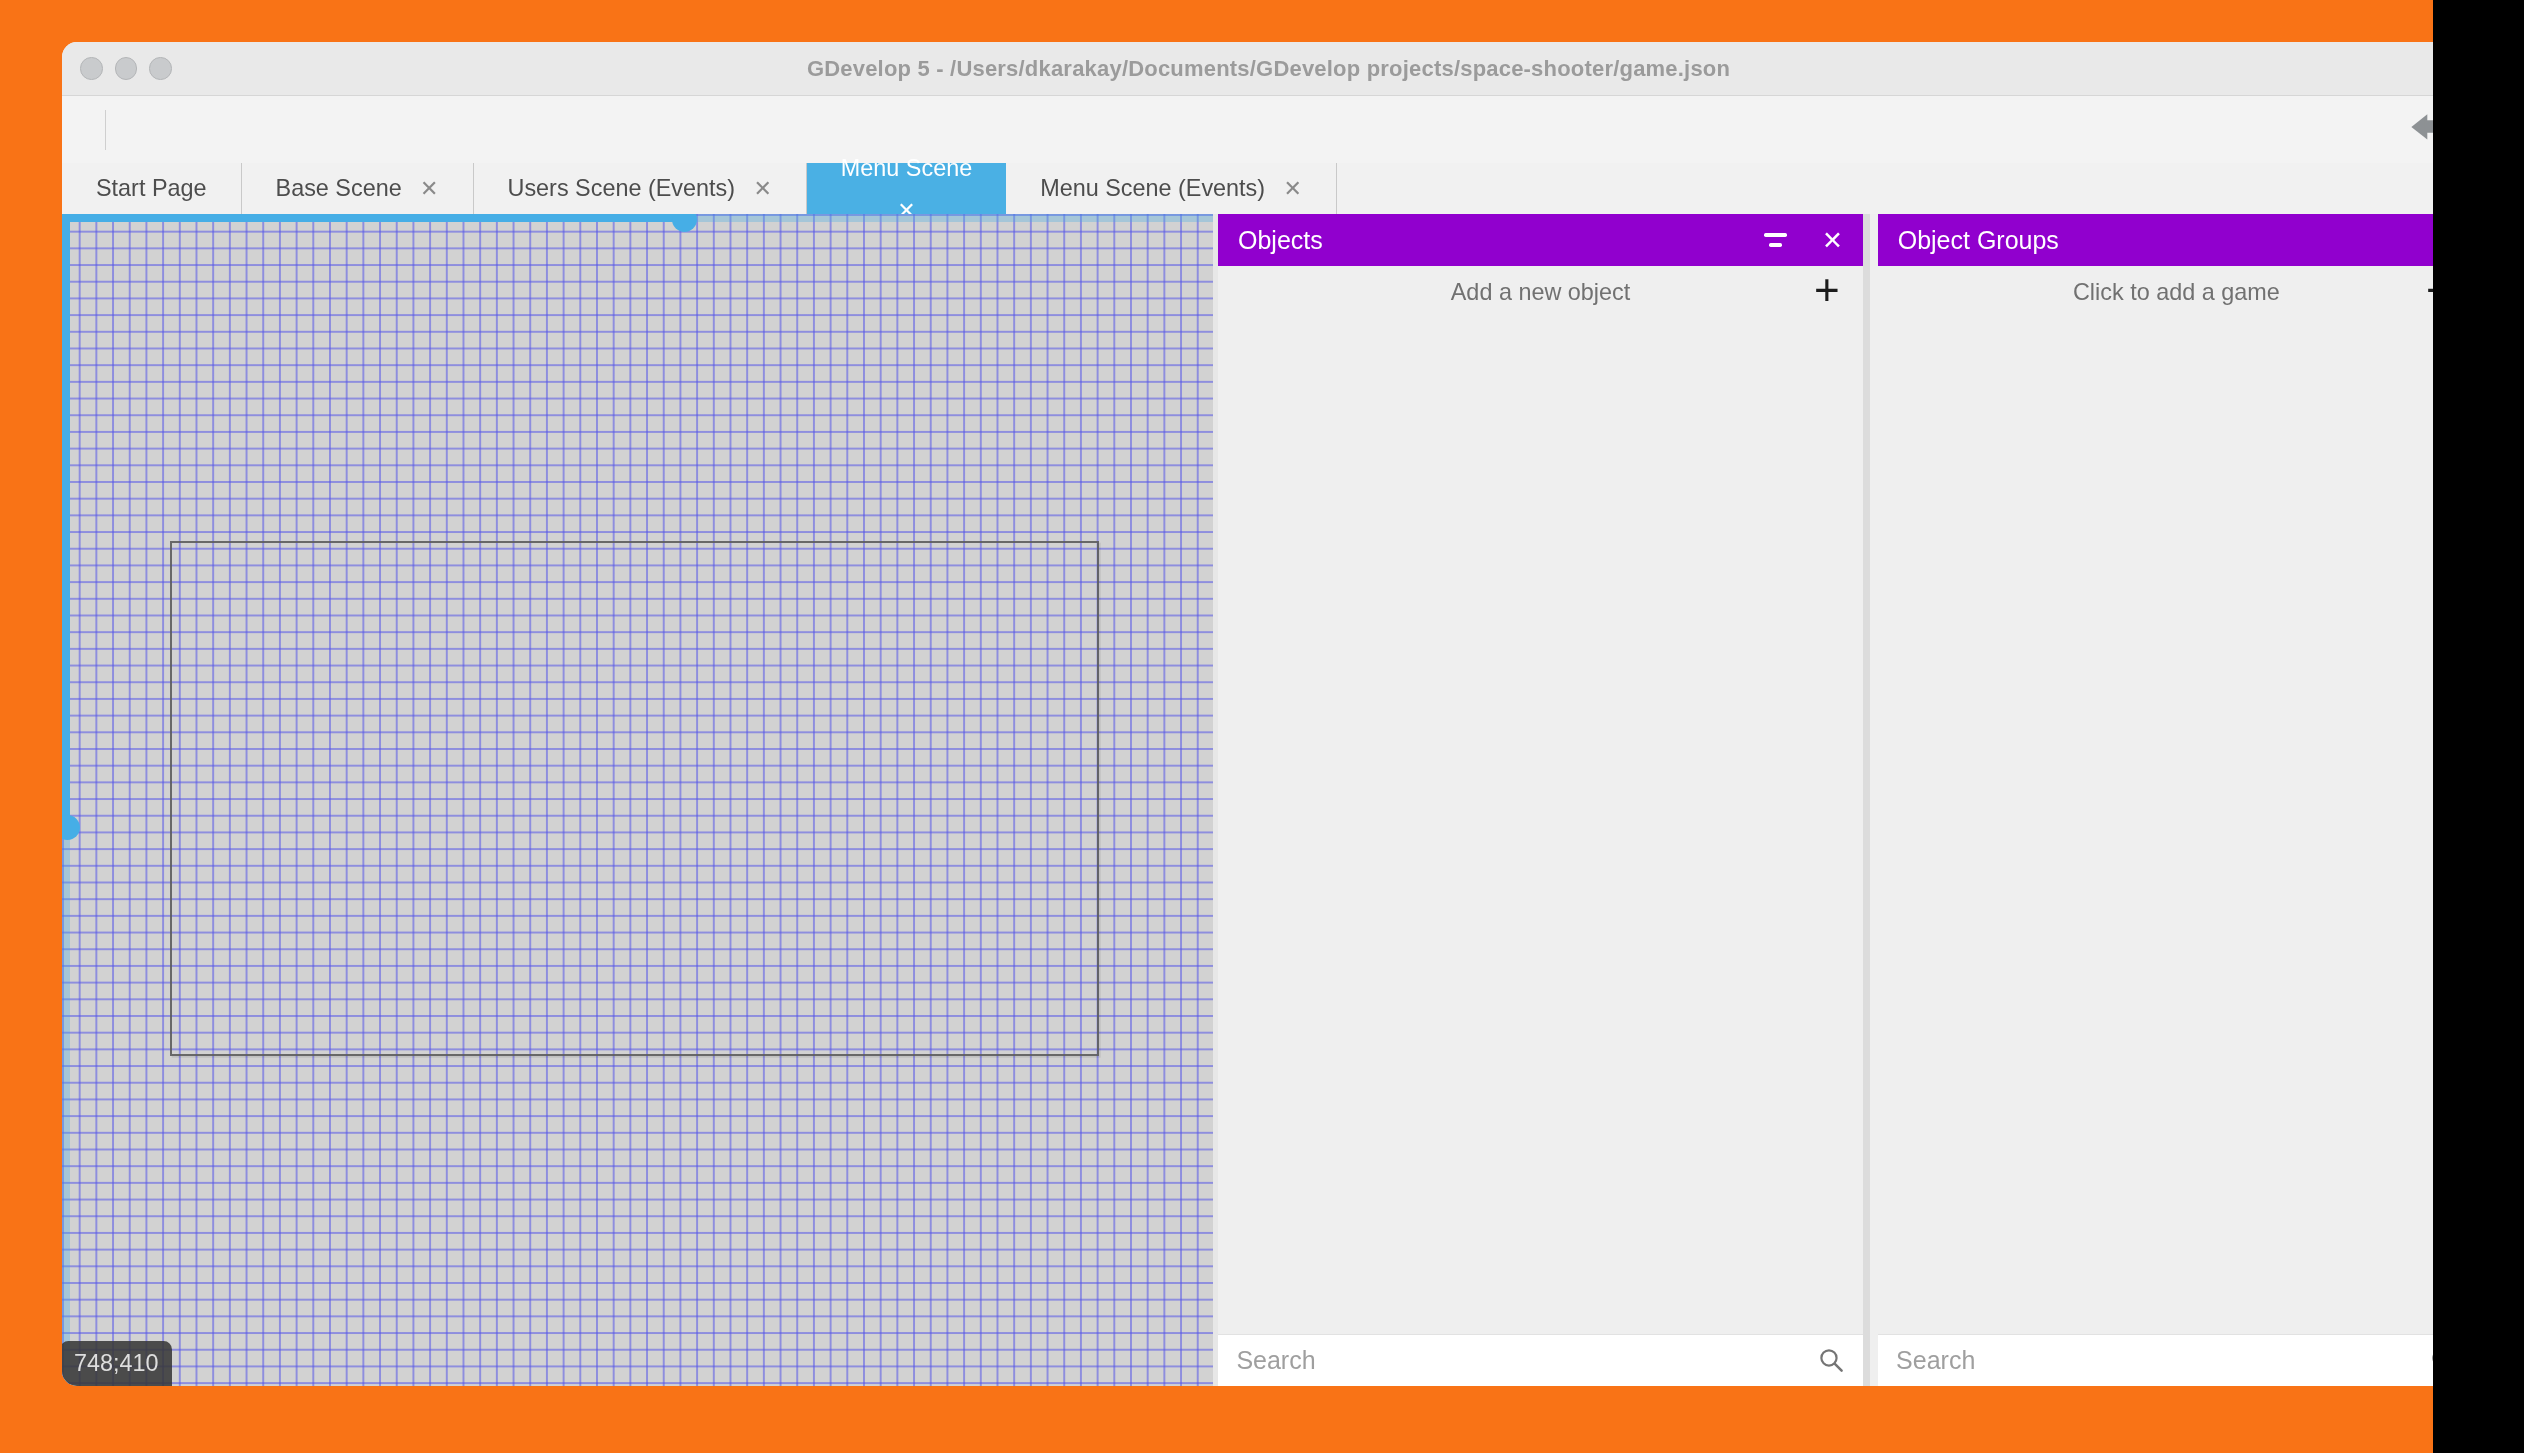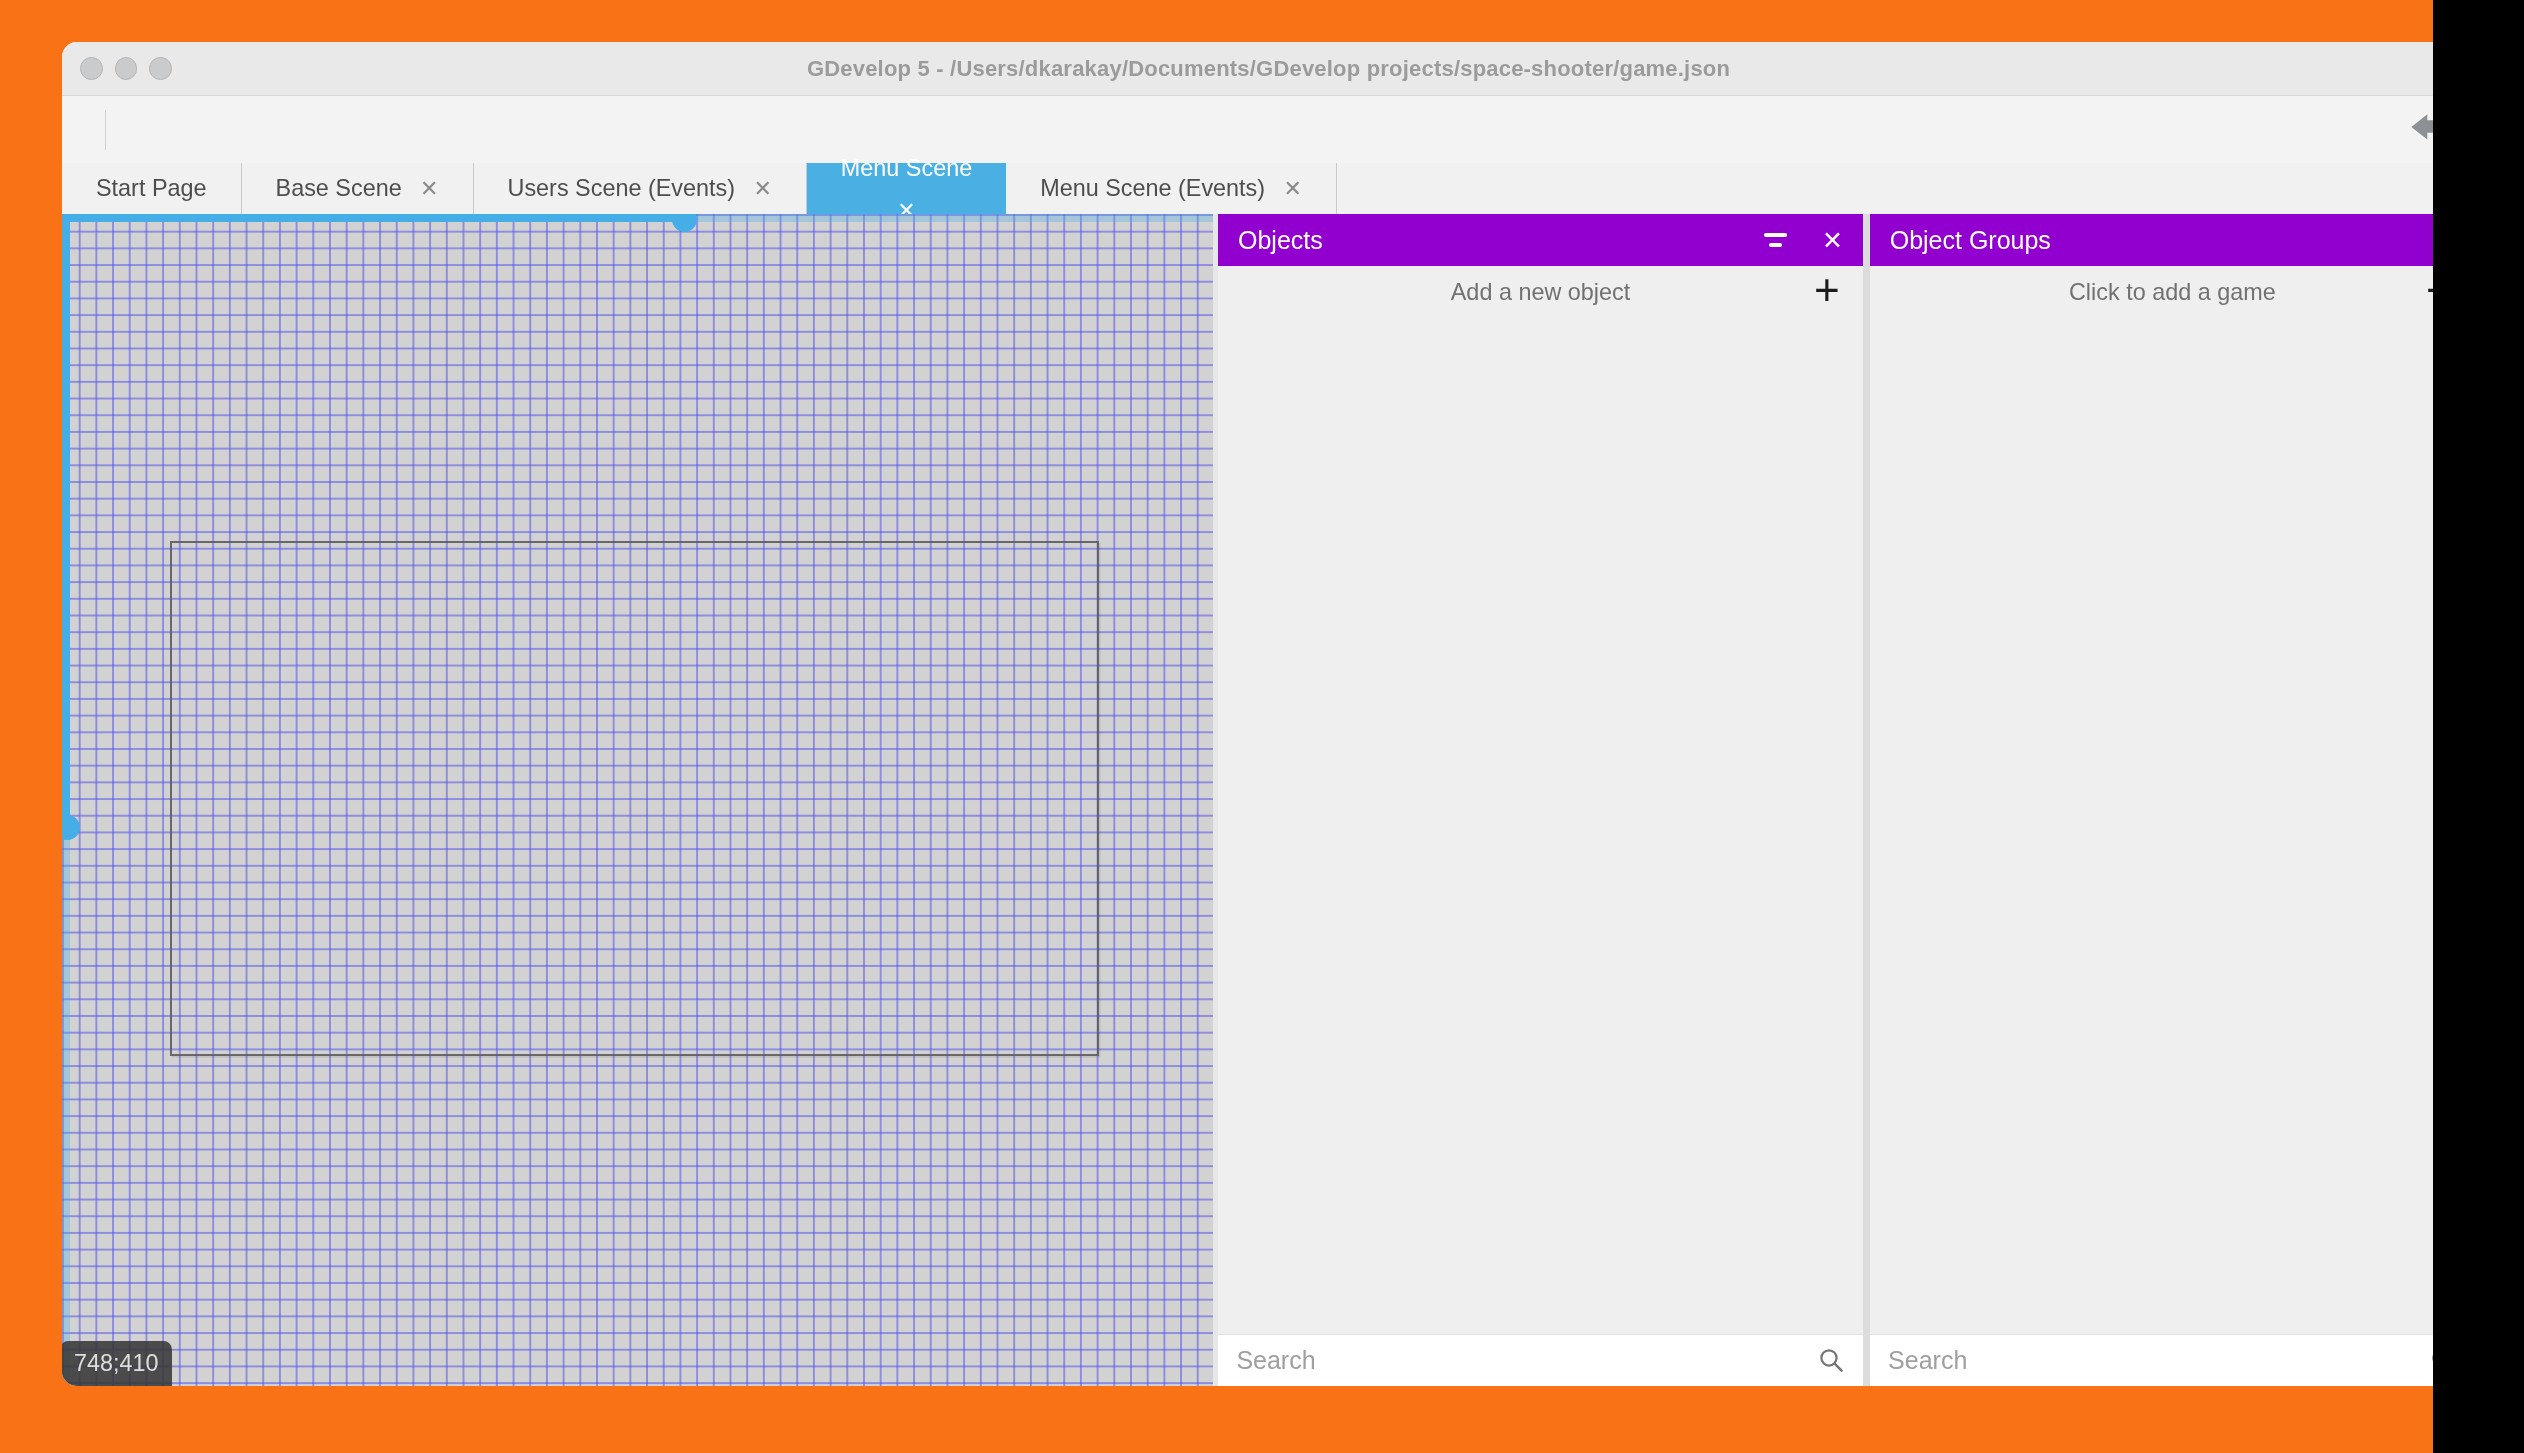--- a/index.html
+++ b/index.html
@@ -58,21 +58,21 @@
   .vscroll-thumb{position:absolute;left:-6.7px;top:601px;width:25px;height:25px;border-radius:50%;background:#46aee6;}
   .coord-badge{position:absolute;left:-1.7px;bottom:0;width:112px;height:45px;background:rgba(55,55,55,.87);
       border-radius:8.4px 8.4px 0 8.4px;color:#dedede;font-size:23.4px;display:flex;align-items:center;justify-content:center;}
 
   .vdivider1{width:5px;flex:0 0 5px;background:#e7e7e7;}
   .vdivider2{width:6.7px;flex:0 0 6.7px;background:#dcdcdc;}
 
   
   .panel{display:flex;flex-direction:column;background:var(--panel-bg);min-width:0;}
   .panel.objects{width:645px;flex:0 0 645px;}
-  .panel.groups{flex:1;}
+  .panel.groups{flex:1;padding-left:8px;}
   .panel-header{height:52px;flex:0 0 52px;background:var(--purple);display:flex;align-items:center;
       padding:0 20px;gap:35px;}
   .panel-title{color:#fff;font-size:25px;font-weight:500;flex:1;}
   .filter-icon{display:flex;flex-direction:column;gap:6.7px;align-items:center;cursor:pointer;}
   .filter-icon i{display:block;height:3.3px;background:#fff;border-radius:1.7px;}
   .filter-icon i:nth-child(1){width:23.4px;}
   .filter-icon i:nth-child(2){width:13.4px;}
   .panel-close{color:#fff;font-size:25px;line-height:1;cursor:pointer;font-weight:400;}
   .add-row{height:52px;flex:0 0 52px;position:relative;display:flex;align-items:center;justify-content:center;cursor:pointer;}
   .add-label{color:#717171;font-size:23.4px;}

